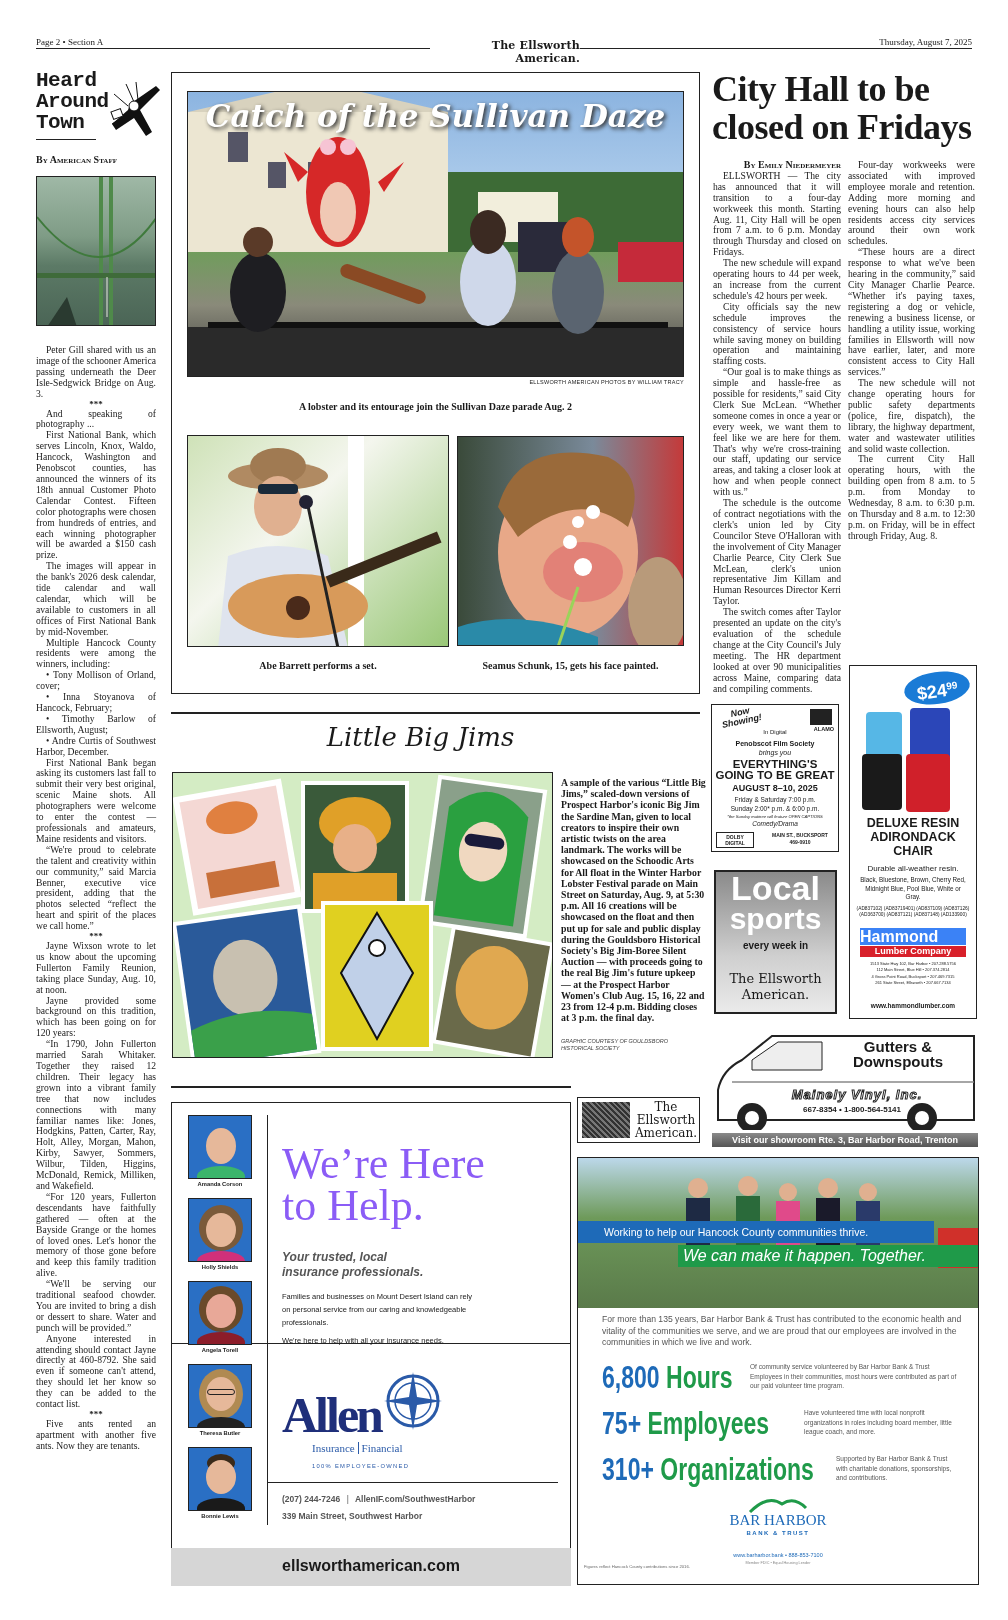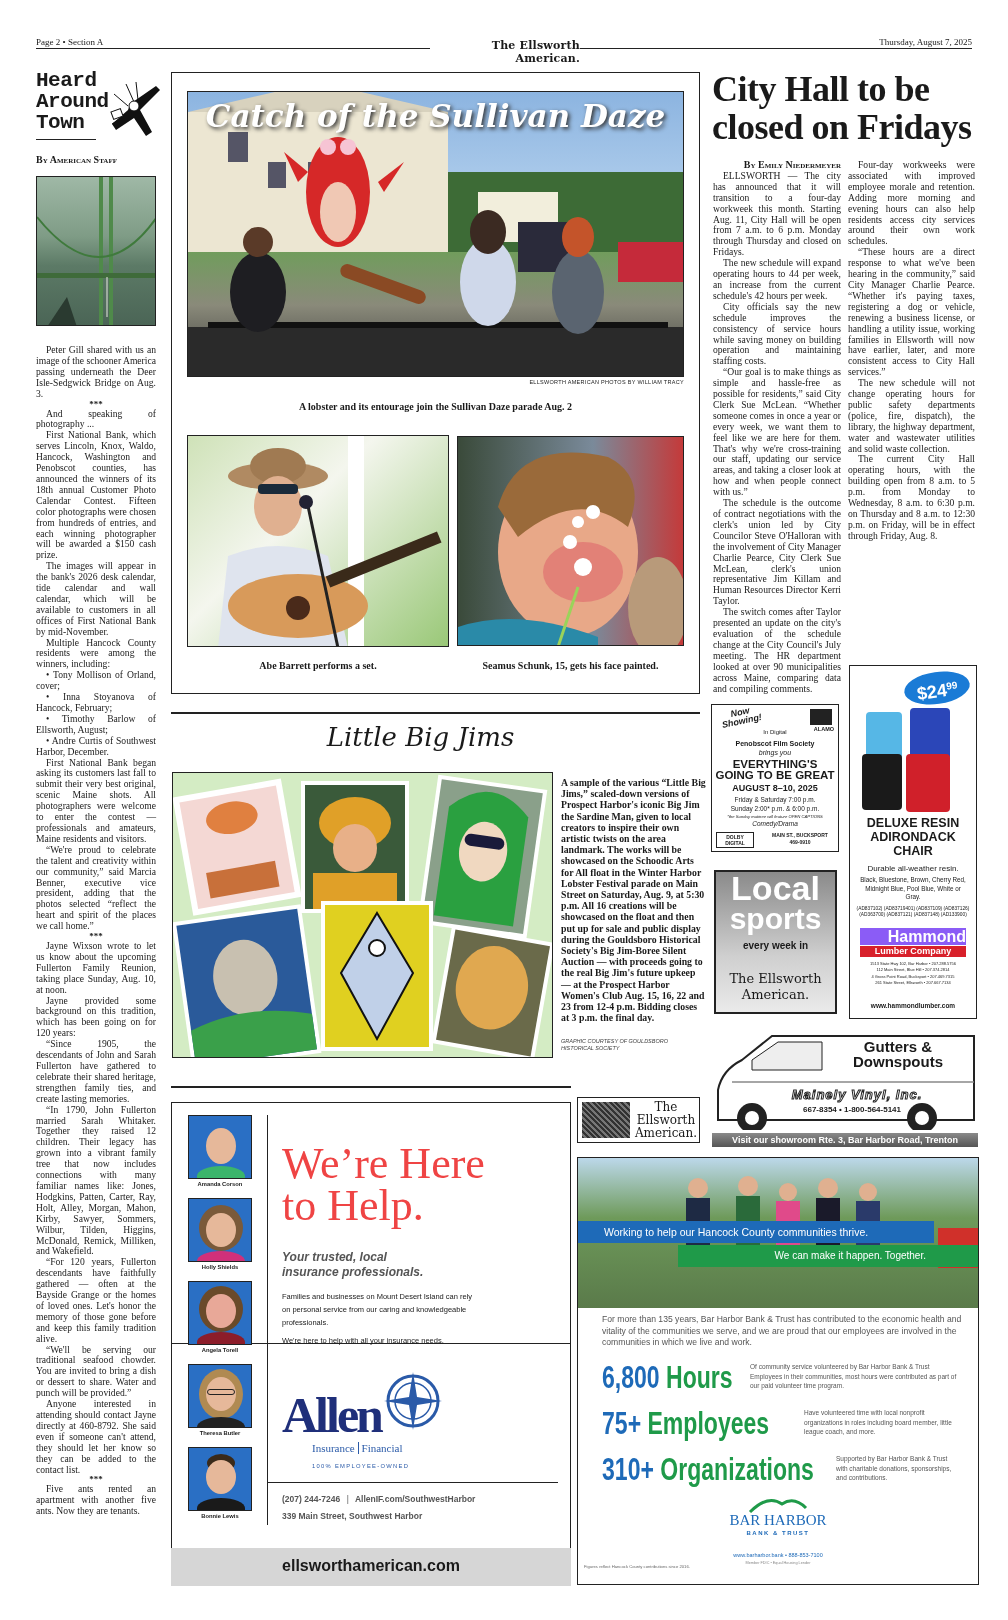--- a/index.html
+++ b/index.html
@@ -69,21 +69,20 @@
   <p>Multiple Hancock County residents were among the winners, including:</p>
   <p>• Tony Mollison of Orland, cover;</p>
   <p>• Inna Stoyanova of Hancock, February;</p>
   <p>• Timothy Barlow of Ellsworth, August;</p>
   <p>• Andre Curtis of Southwest Harbor, December.</p>
   <p>First National Bank began asking its customers last fall to submit their very best original, scenic Maine shots. All photographers were welcome to enter the contest — professionals and amateurs, Maine residents and visitors.</p>
   <p>“We're proud to celebrate the talent and creativity within our community,” said Marcia Benner, executive vice president, adding that the photos selected “reflect the heart and spirit of the places we call home.”</p>
   <div class="stars">***</div>
   <p>Jayne Wixson wrote to let us know about the upcoming Fullerton Family Reunion, taking place Sunday, Aug. 10, at noon.</p>
   <p>Jayne provided some background on this tradition, which has been going on for 120 years:</p>
-  <p>“Since 1905, the descendants of John and Sarah Fullerton have gathered to celebrate their shared heritage, strengthen family ties, and create lasting memories.</p>
   <p>“In 1790, John Fullerton married Sarah Whitaker. Together they raised 12 children. Their legacy has grown into a vibrant family tree that now includes connections with many familiar names like: Jones, Hodgkins, Patten, Carter, Ray, Holt, Alley, Morgan, Mahon, Kirby, Sawyer, Sommers, Wilbur, Tilden, Higgins, McDonald, Remick, Milliken, and Wakefield.</p>
   <p>“For 120 years, Fullerton descendants have faithfully gathered — often at the Bayside Grange or the homes of loved ones. Let's honor the memory of those gone before and keep this family tradition alive.</p>
   <p>“We'll be serving our traditional seafood chowder. You are invited to bring a dish or dessert to share. Water and punch will be provided.”</p>
   <p>Anyone interested in attending should contact Jayne directly at 460-8792. She said even if someone can't attend, they should let her know so they can be added to the contact list.</p>
   <div class="stars">***</div>
   <p>Five ants rented an apartment with another five ants. Now they are tenants.</p>
 </div>
 
 <div class="abs box" style="left:171px;top:72px;width:529px;height:622px"></div>
 <div class="abs photo" style="left:187px;top:91px;width:497px;height:286px;background:linear-gradient(180deg,#8cb4e0 0%,#a9c9ea 30%,#6f9e5a 55%,#8a8a7a 75%,#3a3a3a 100%)">
@@ -248,21 +247,21 @@
       <rect x="46" y="48" width="44" height="58" rx="4" fill="#d0202a"></rect>
   </svg>
   <div class="abs sans" style="left:0;right:0;top:150px;text-align:center;font-weight:bold;font-size:12.5px;line-height:14px">
     <div>DELUXE RESIN</div>
     <div>ADIRONDACK</div>
     <div>CHAIR</div>
   </div>
   <div class="abs sans" style="left:0;right:0;top:198px;text-align:center;font-size:8px">Durable all-weather resin.</div>
   <div class="abs sans" style="left:8px;right:8px;top:210px;text-align:center;font-size:6.3px;line-height:8.5px">Black, Bluestone, Brown, Cherry Red, Midnight Blue, Pool Blue, White or Gray.</div>
   <div class="abs sans" style="left:4px;right:4px;top:240px;text-align:center;font-size:4.8px;line-height:6px">(AD837102) (AD83719401) (AD837109) (AD837126) (AD363700) (AD837121) (AD837148) (AD133900)</div>
-  <div class="abs sans" style="left:10px;right:10px;top:262px;background:#8b5cf6;color:#fff;text-align:right;font-weight:bold;font-size:16px;line-height:17px">Hammond</div>
+  <div class="abs sans" style="left:10px;right:10px;top:262px;background:#3b82f6;color:#fff;text-align:left;font-weight:bold;font-size:16px;line-height:17px">Hammond</div>
   <div class="abs sans" style="left:10px;right:10px;top:280px;background:#d8202a;color:#fff;text-align:center;font-weight:bold;font-size:9px;line-height:11px">Lumber Company</div>
   <div class="abs sans" style="left:2px;right:2px;top:295px;text-align:center;font-size:4px;line-height:6.3px">
     <div>1513 State Hwy 102, Bar Harbor • 207.288.5756</div>
     <div>112 Main Street, Blue Hill • 207.374.2814</div>
     <div>4 Gross Point Road, Bucksport • 207.469.7315</div>
     <div>261 State Street, Ellsworth • 207.667.7134</div>
   </div>
   <div class="abs sans" style="left:0;right:0;top:336px;text-align:center;font-size:6.5px;font-weight:bold">www.hammondlumber.com</div>
 </div>
 
@@ -336,21 +335,21 @@
   <div>
     <div style="width:64px;height:64px;background:#2a6fc4;position:relative;overflow:hidden;border:1px solid #222">
         <div style="position:absolute;left:18px;top:6px;width:28px;height:18px;border-radius:50%;background:#3a2a1a"></div>
         <div style="position:absolute;left:17px;top:12px;width:30px;height:34px;border-radius:50%;background:#e6b89a"></div>
         <div style="position:absolute;left:8px;top:50px;width:48px;height:20px;border-radius:50% 50% 0 0;background:#1a1a1a"></div>
       </div>
     <div class="sans" style="font-size:5.8px;font-weight:bold;text-align:center;margin-top:2px">Bonnie Lewis</div>
   </div>
 </div>
 
-<div class="abs" style="left:282px;top:1143px;width:280px;font-family:'Liberation Serif',serif;font-size:44px;line-height:42px;color:#ef4444">
+<div class="abs" style="left:282px;top:1143px;width:280px;font-family:'Liberation Serif',serif;font-size:44px;line-height:42px;color:#8b5cf6">
   <div>We’re Here</div>
   <div>to Help.</div>
 </div>
 <div class="abs sans" style="left:282px;top:1250px;width:270px;font-size:12px;line-height:15px;font-weight:bold;font-style:italic;color:#555">
   <div>Your trusted, local</div>
   <div>insurance professionals.</div>
 </div>
 <div class="abs sans" style="left:282px;top:1290px;width:200px;font-size:7.5px;line-height:13px">Families and businesses on Mount Desert Island can rely on personal service from our caring and knowledgeable professionals.</div>
 <div class="abs sans" style="left:282px;top:1336px;width:250px;font-size:7.5px">We're here to help with all your insurance needs.</div>
 
@@ -378,21 +377,21 @@
       <circle cx="210" cy="34" r="9" fill="#e0b090"></circle>
         <rect x="198" y="43" width="24" height="47" fill="#e04a8a"></rect>
       <circle cx="250" cy="30" r="10" fill="#e0b090"></circle>
         <rect x="238" y="40" width="24" height="50" fill="#1a1a2a"></rect>
       <circle cx="290" cy="34" r="9" fill="#e0b090"></circle>
         <rect x="278" y="43" width="24" height="47" fill="#2a3a6a"></rect>
       <rect x="360" y="70" width="40" height="40" fill="#d0302a"></rect>
     </svg>
   </div>
   <div class="abs sans" style="left:0;top:63px;width:356px;height:22px;background:#1e6ab8;color:#fff;font-size:10.5px;line-height:22px;padding-left:26px">Working to help our Hancock County communities thrive.</div>
-  <div class="abs sans" style="left:100px;top:87px;width:300px;height:22px;background:#1f9a49;color:#fff;font-size:10px;line-height:22px;text-align:right;padding-right:52px">We can make it happen. Together.</div>
+  <div class="abs sans" style="left:100px;top:87px;width:300px;height:22px;background:#1f9a49;color:#fff;font-size:16px;font-style:italic;line-height:22px;text-align:right;padding-right:52px">We can make it happen. Together.</div>
   <div class="abs sans" style="left:24px;top:156px;width:360px;font-size:8.6px;line-height:11.5px;color:#555">For more than 135 years, Bar Harbor Bank &amp; Trust has contributed to the economic health and vitality of the communities we serve, and we are proud that our employees are involved in the communities in which we live and work.</div>
 
   <div class="abs sans" style="left:24px;top:200px;font-weight:bold;font-size:32px;line-height:38px;transform:scaleX(.72);transform-origin:left;white-space:nowrap"><span style="color:#1e6ab8">6,800</span> <span style="color:#1f9a49">Hours</span></div>
   <div class="abs sans" style="left:172px;top:204px;width:210px;font-size:6.5px;line-height:9.5px;color:#555">Of community service volunteered by Bar Harbor Bank &amp; Trust Employees in their communities, most hours were contributed as part of our paid volunteer time program.</div>
   <div class="abs sans" style="left:24px;top:246px;font-weight:bold;font-size:32px;line-height:38px;transform:scaleX(.72);transform-origin:left;white-space:nowrap"><span style="color:#1e6ab8">75+</span> <span style="color:#1f9a49">Employees</span></div>
   <div class="abs sans" style="left:226px;top:250px;width:156px;font-size:6.5px;line-height:9.5px;color:#555">Have volunteered time with local nonprofit organizations in roles including board member, little league coach, and more.</div>
   <div class="abs sans" style="left:24px;top:292px;font-weight:bold;font-size:32px;line-height:38px;transform:scaleX(.72);transform-origin:left;white-space:nowrap"><span style="color:#1e6ab8">310+</span> <span style="color:#1f9a49">Organizations</span></div>
   <div class="abs sans" style="left:258px;top:296px;width:124px;font-size:6.5px;line-height:9.5px;color:#555">Supported by Bar Harbor Bank &amp; Trust with charitable donations, sponsorships, and contributions.</div>
 
   <svg class="abs" style="left:170px;top:336px" width="60" height="20" viewBox="0 0 60 20">

